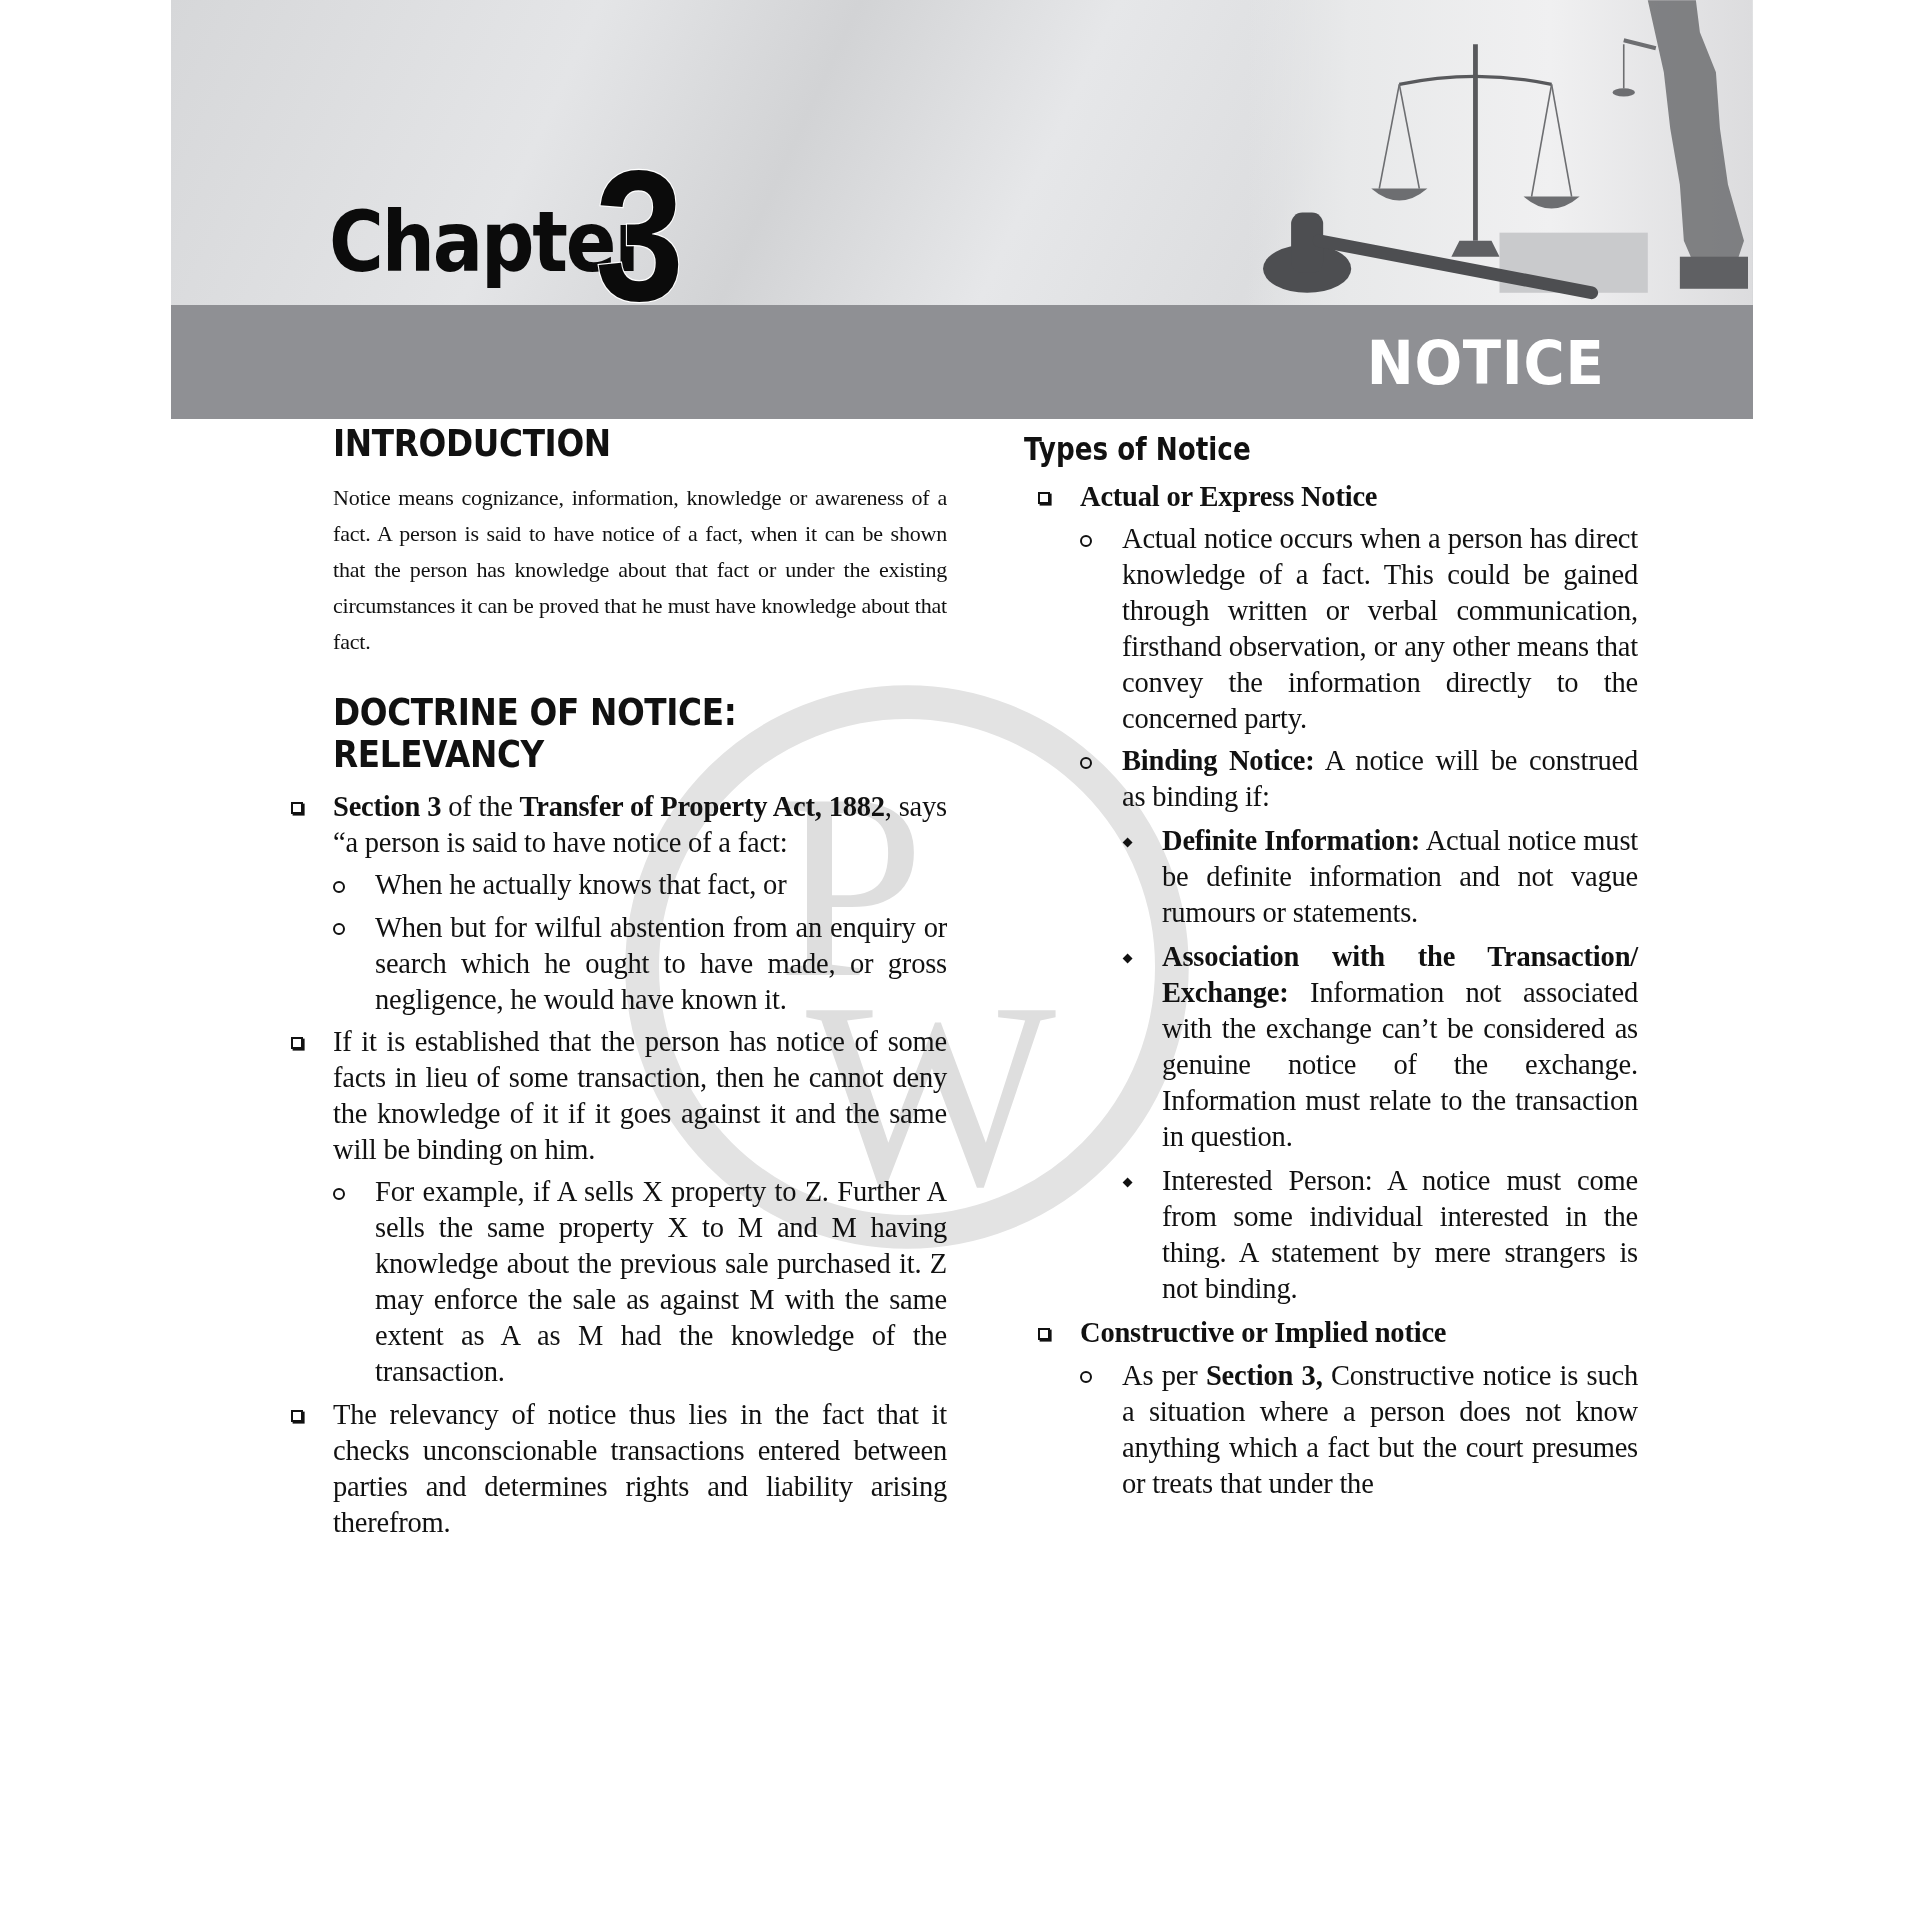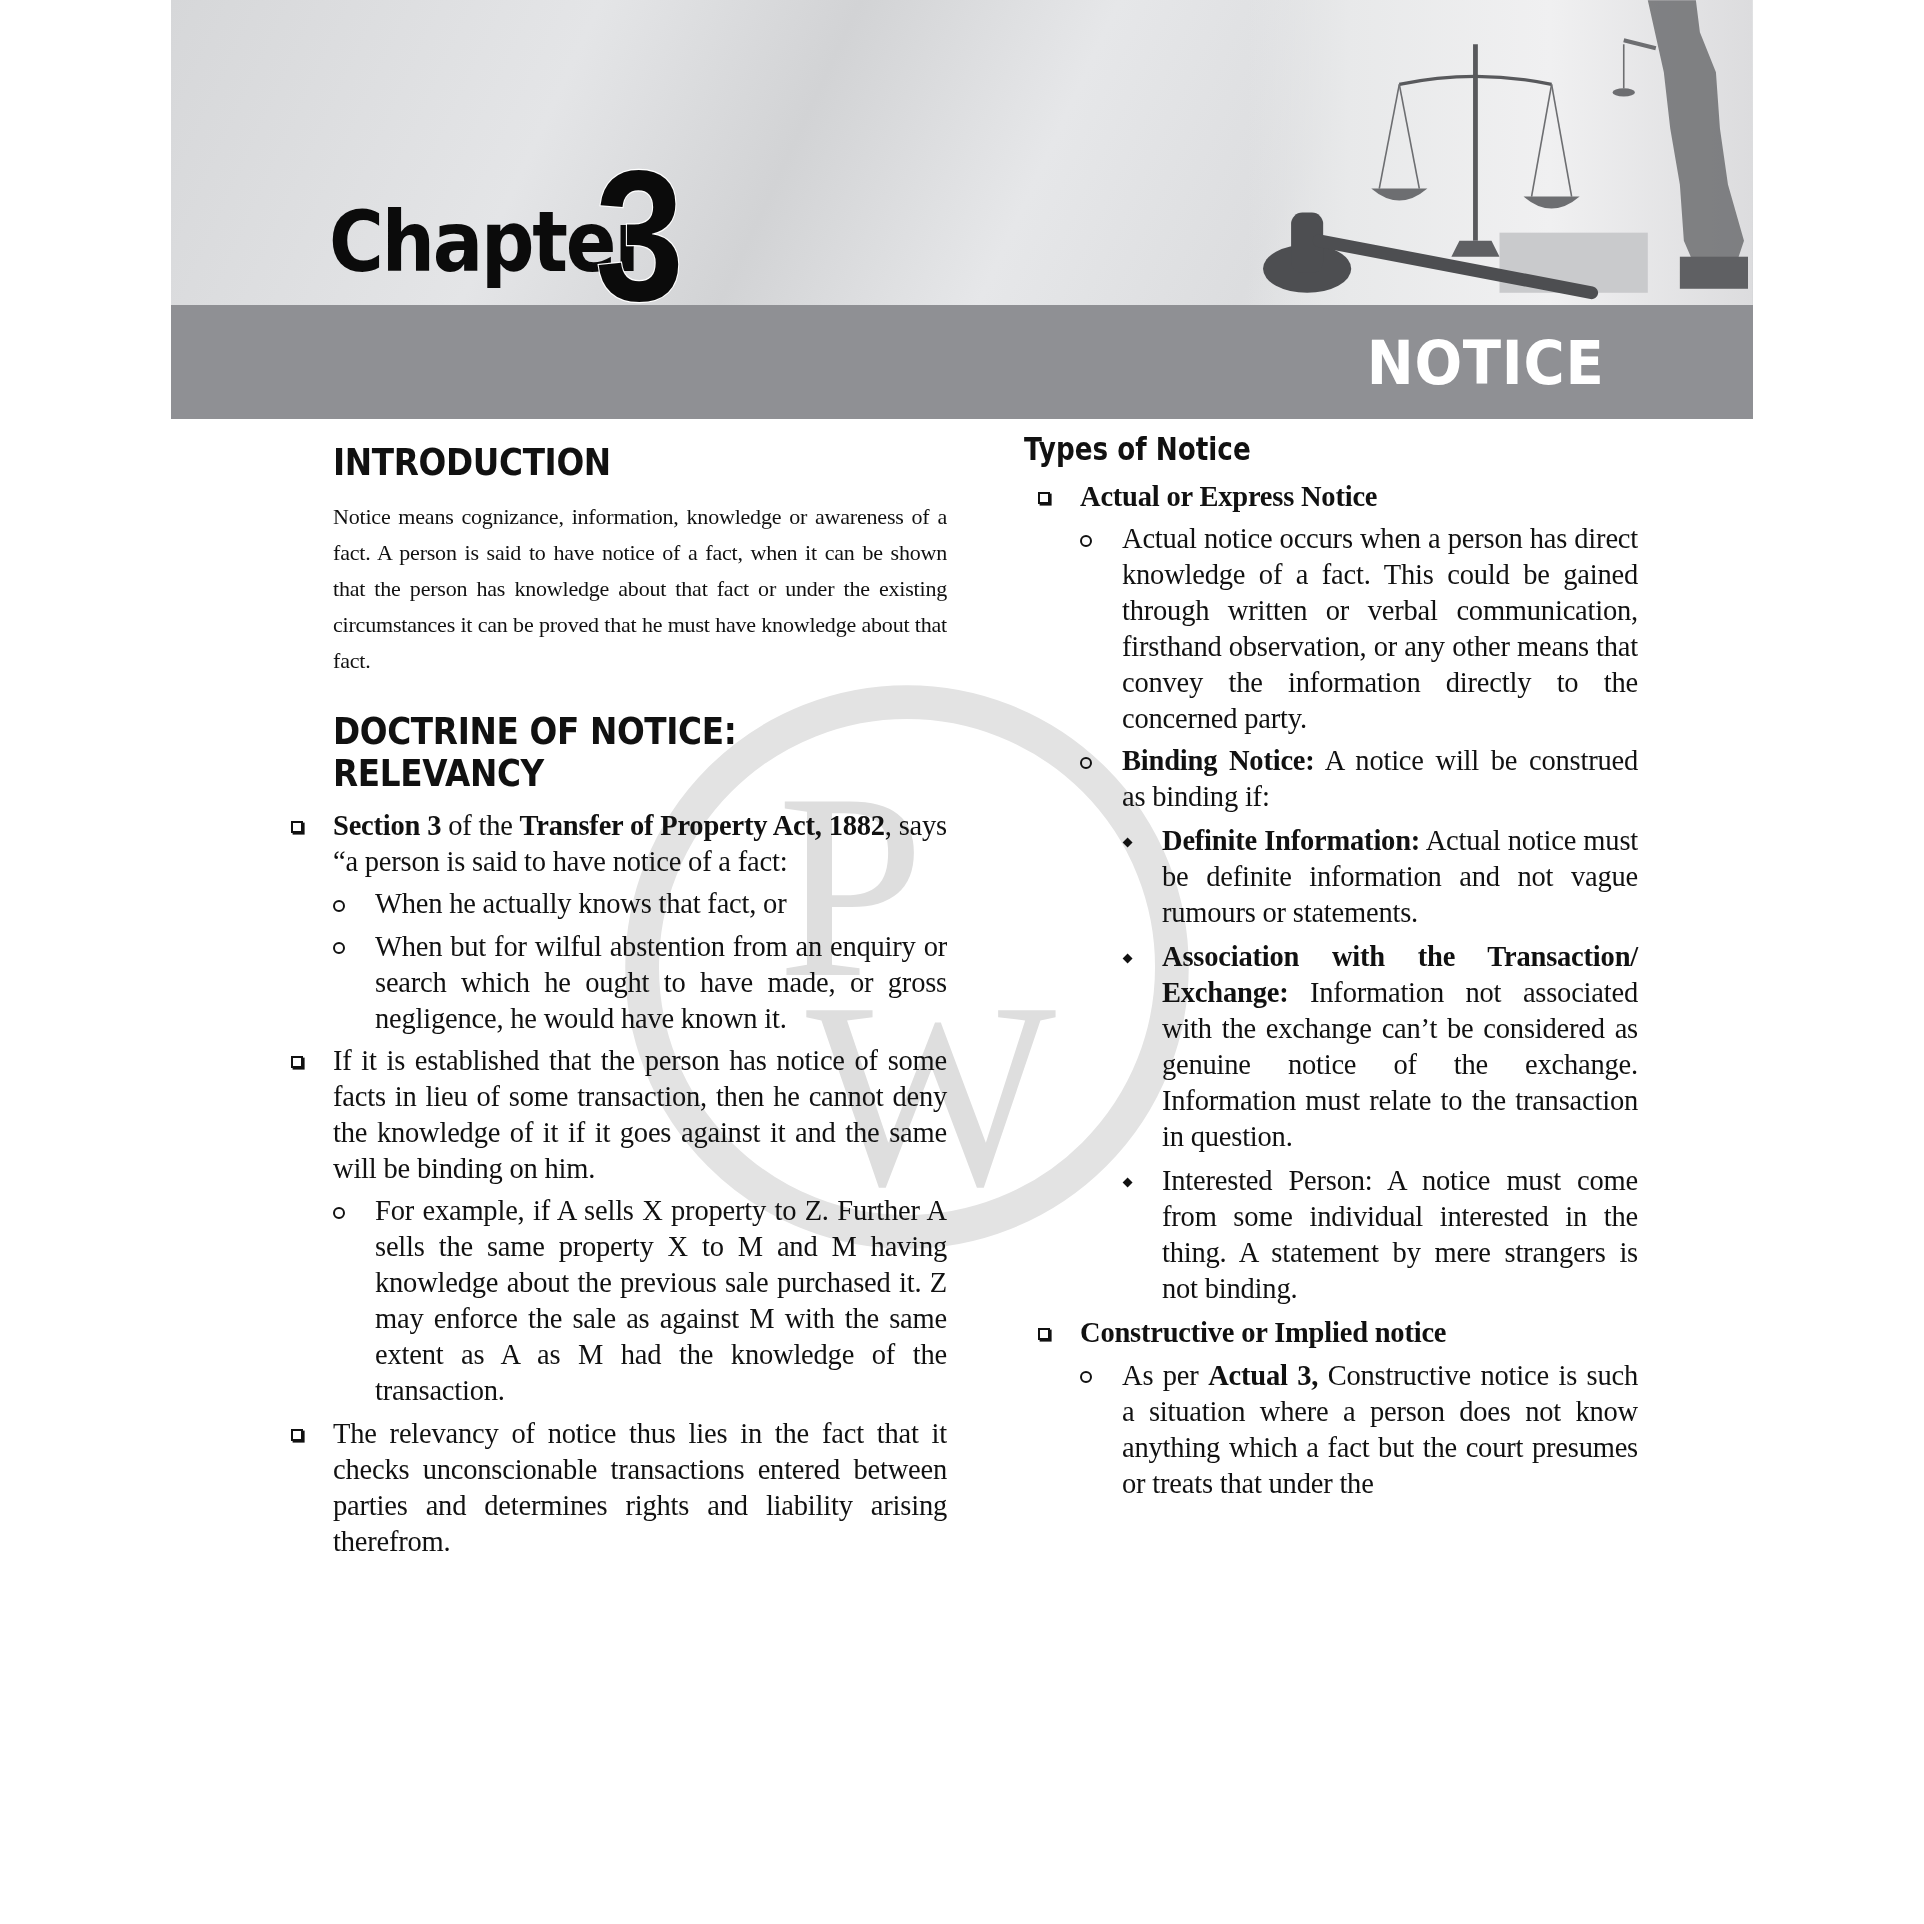--- a/index.html
+++ b/index.html
@@ -41,21 +41,21 @@
   }
   
   .art svg { position: absolute; left: 1247px; top: 0; }
 
   .watermark {
     position: absolute; left: 610px; top: 670px; width: 594px; height: 594px;
     pointer-events: none;
   }
 
   .col { position: absolute; }
-  .col-left { left: 333px; top: 441px; width: 614px; }
+  .col-left { left: 333px; top: 422px; width: 614px; }
   .col-right { left: 1024px; top: 429px; width: 614px; }
 
   .h-sec {
     font-family: "DejaVu Sans", "Liberation Sans", sans-serif; font-weight: bold;
     font-size: 38px; line-height: 42px; color: #111; margin: 0;
     transform: scaleX(0.86); transform-origin: left center; white-space: nowrap;
     letter-spacing: -0.4px;
   }
   .h-sub {
     font-family: "DejaVu Sans", "Liberation Sans", sans-serif; font-weight: bold;
@@ -201,19 +201,19 @@
           </ul>
         </li>
       </ul>
     </li>
     <li class="li lvl1" style="margin-top:4.8px">
       <span class="bullet box"></span>
       <b>Constructive or Implied notice</b>
       <ul class="list" style="margin-top:6.4px">
         <li class="li lvl2">
           <span class="bullet circle"></span>
-          <span>As per </span><b>Actual 3,</b><span> Constructive notice is such a situation where a person does not know anything which a fact but the court presumes or treats that under the</span>
+          <span>As per </span><b>Section 3,</b><span> Constructive notice is such a situation where a person does not know anything which a fact but the court presumes or treats that under the</span>
         </li>
       </ul>
     </li>
   </ul>
 </div>
 
 
 </body></html>

